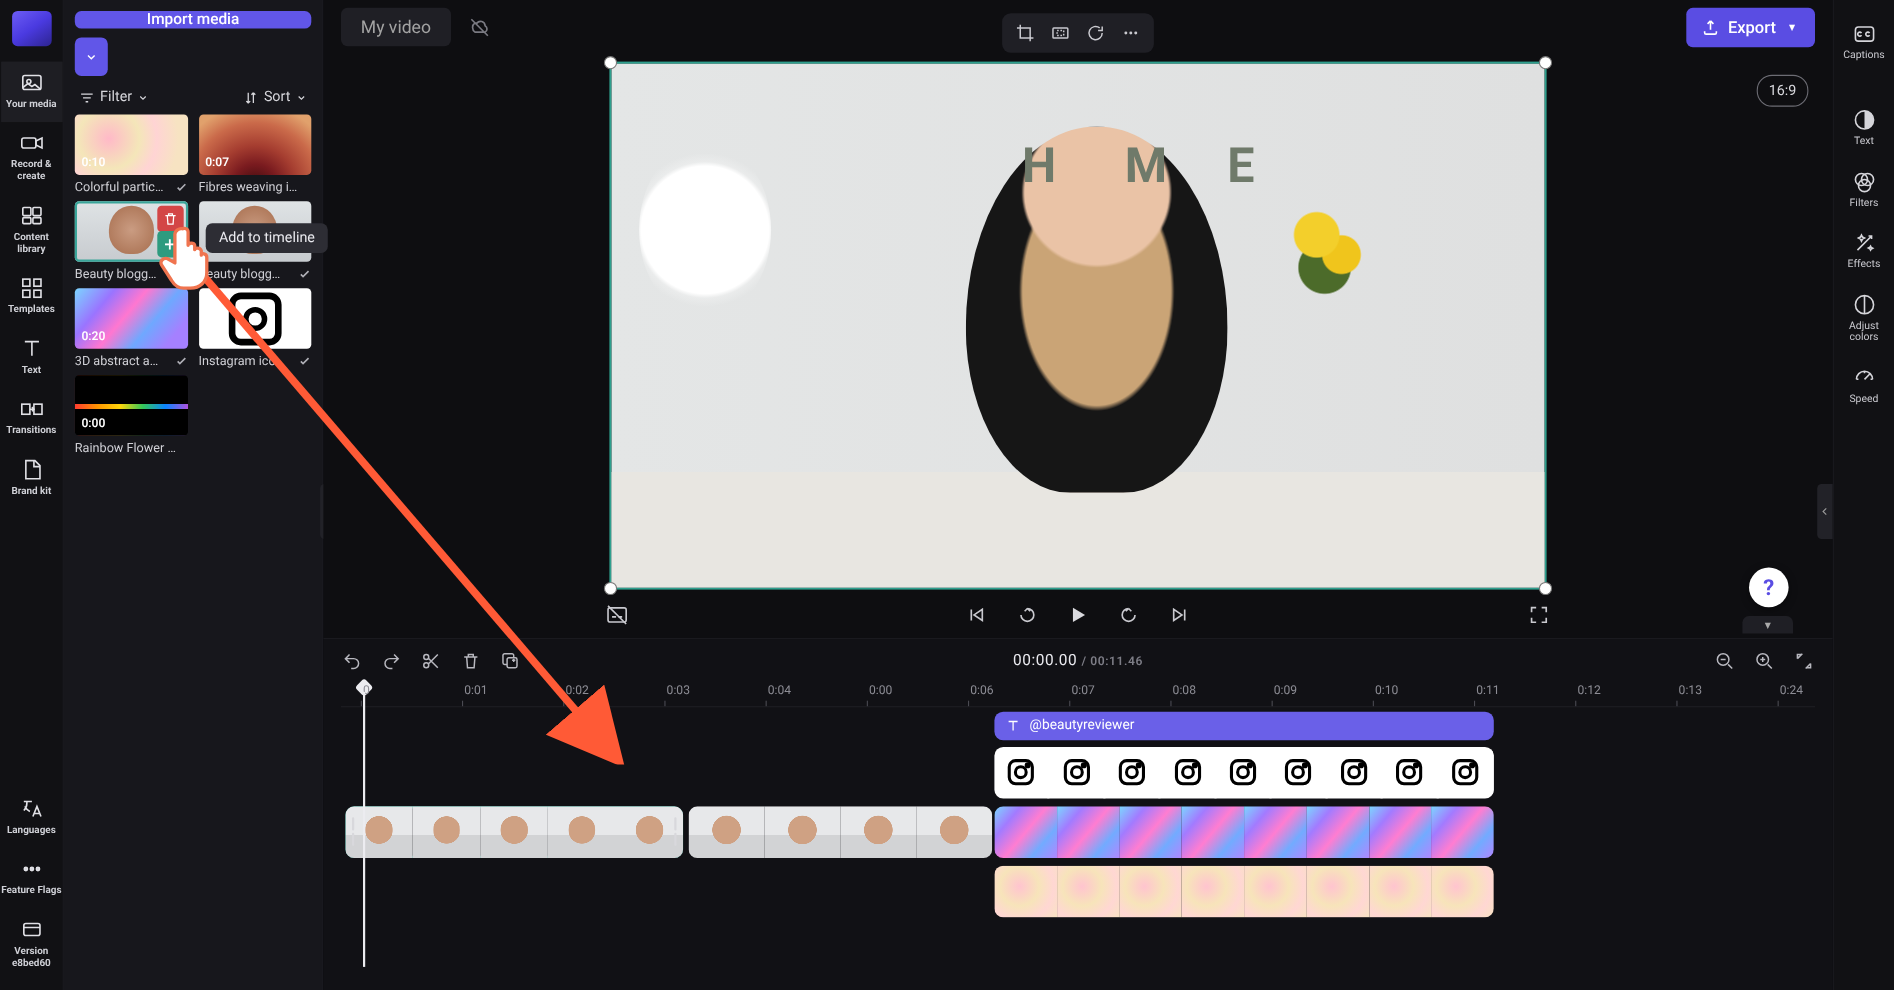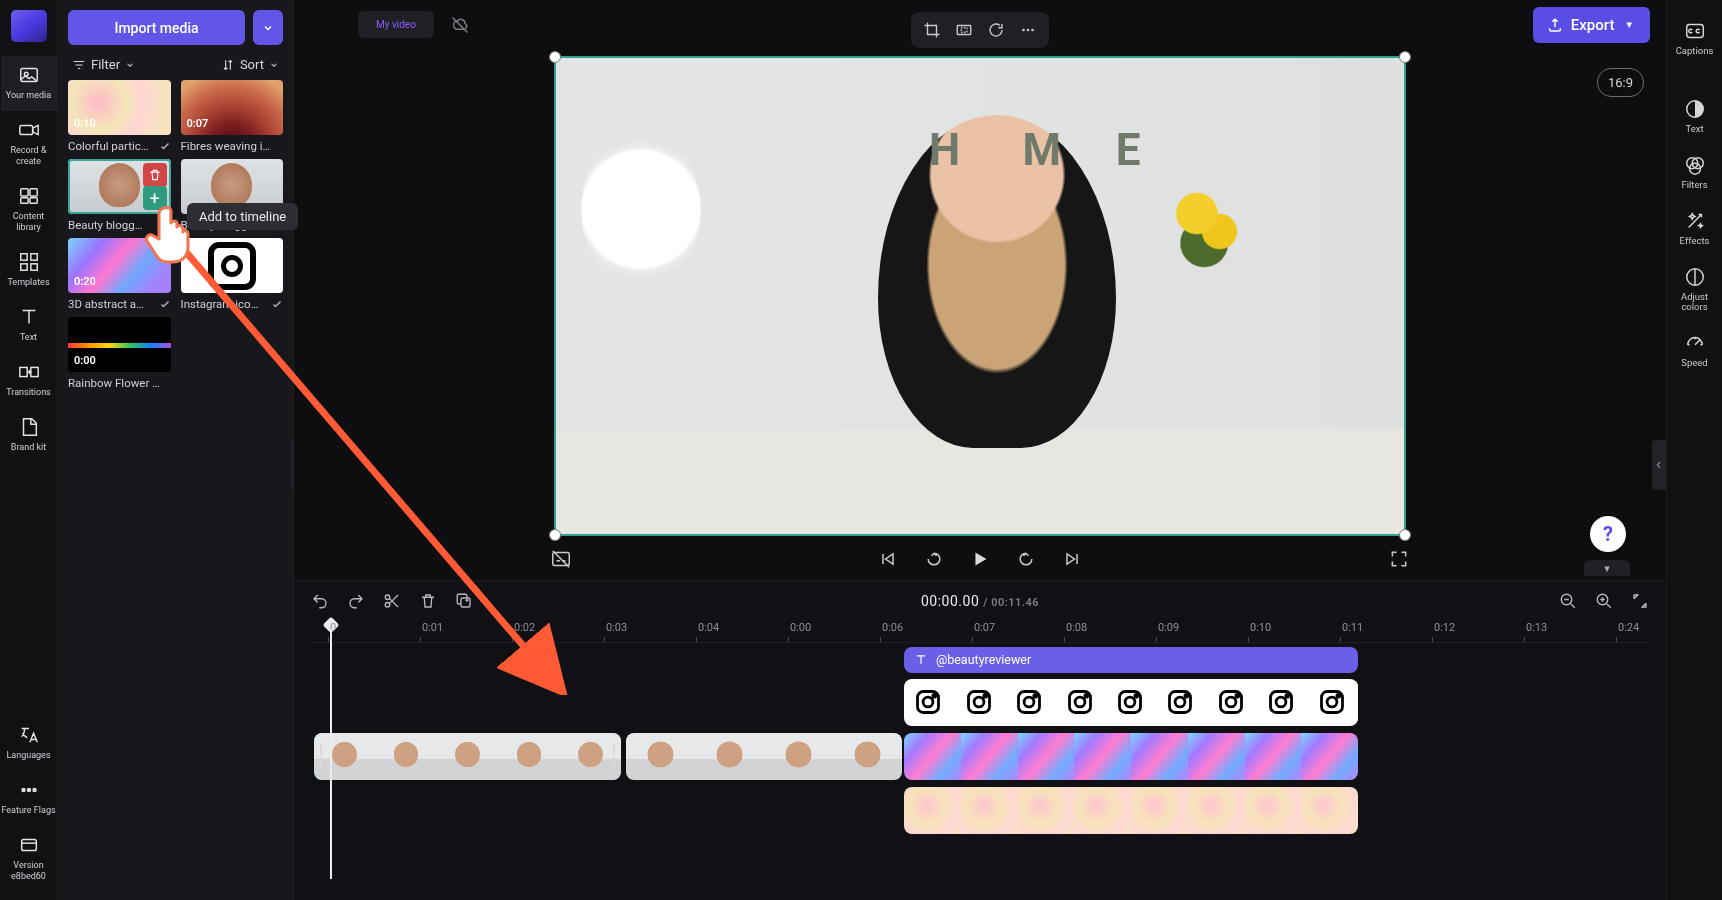--- a/index.html
+++ b/index.html
@@ -4,26 +4,26 @@
 <style>
 * { box-sizing: border-box; margin: 0; padding: 0; font-family: -apple-system, 'Segoe UI', Roboto, Arial, sans-serif; }
 body { background: #0c0c0e; color: #e6e6e7; overflow: hidden; width: 1722px; height: 900px; position: relative;}
 .app { display: flex; height: 900px; width: 1722px;}
 
 .rail-left { width: 58px; background: #111114; display: flex; flex-direction: column; align-items: center; padding-top: 10px; border-right: 1px solid #1d1d22;}
 .rail-left .logo { width:36px; height:32px; background: linear-gradient(145deg,#6d5df5,#4a3ae0,#2d2490); border-radius:5px; margin-bottom:14px;}
 .rail-item { width:56px; display:flex; flex-direction:column; align-items:center; justify-content:center; padding:8px 0 10px; cursor:pointer; color:#cfd0d6;}
 .rail-item.active { background:#1e1e23;}
 .rail-item svg { width:22px; height:22px; stroke:#e1e1e6; fill:none; stroke-width:1.6;}
-.rail-item .lbl { font-size:9px; margin-top:4px; text-align:center; line-height:11px;}
+.rail-item .lbl { font-size:9px; margin-top:4px; text-align:center; line-height:11px;font-weight:bold;}
 .rail-bottom { margin-top:auto; width:100%; display:flex; flex-direction:column; align-items:center; padding-bottom:8px;}
 
 
 .media-panel { width: 236px; background:#17171c; border-right:1px solid #1c1c21; display:flex; flex-direction:column; position:relative;}
-.import-row { display:flex; gap:8px; padding:10px 10px 6px;}
+.import-row { display:flex; gap:8px; padding:10px 10px 6px;flex-direction:column;}
 .import-btn { flex:1; display:flex; justify-content:center; align-items:center; height:35px; background:#6156e8; color:#fff; font-size:14px; border-radius:6px; cursor:pointer; font-weight:500;}
 .import-drop { width:30px;height:35px;background:#6156e8;border-radius:6px;display:flex;align-items:center;justify-content:center;cursor:pointer;}
 .filter-row{display:flex;justify-content:space-between;padding:6px 14px 8px;color:#d7d7dc;font-size:13px;}
 .filter-row span{display:flex;align-items:center;gap:5px;cursor:pointer;}
 .media-grid{padding:0 10px; display:grid; grid-template-columns:1fr 1fr; gap:6px 10px;}
 .clip{display:flex;flex-direction:column;position:relative;}
 .thumb{width:100%;height:55px;border-radius:4px;position:relative;background:#2a2a31;overflow:hidden;}
 .dur{position:absolute;left:6px;bottom:5px;font-size:11px;font-weight:600;color:#fff;}
 .clip-label{display:flex;align-items:center;justify-content:space-between;font-size:11.5px;color:#d0d0d6;margin-top:4px;white-space:nowrap;overflow:hidden;text-overflow:ellipsis;}
 .clip-label .ck{width:12px;height:12px;flex:none;margin-left:4px;}
@@ -41,21 +41,21 @@
 
 .clip.selected .thumb{outline:2px solid #3aa59a;outline-offset:-2px;}
 .trash-btn{position:absolute;top:4px;right:4px;width:24px;height:24px;background:#d34646;border-radius:4px;display:flex;align-items:center;justify-content:center;}
 .add-btn{position:absolute;bottom:4px;right:4px;width:24px;height:24px;background:#2e9b7f;border-radius:4px;display:flex;align-items:center;justify-content:center;color:#fff;font-size:18px;font-weight:400;}
 .tooltip{position:absolute; left:187px; top:203px; background:#2d2d34;color:#e9e9ee;padding:6px 12px;border-radius:6px;font-size:13px;white-space:nowrap;z-index:30;}
 .collapse-handle{position:absolute;right:-12px;top:440px;width:14px;height:50px;background:#222228;border-radius:4px;display:flex;align-items:center;justify-content:center;cursor:pointer;}
 
 
 .center{flex:1;display:flex;flex-direction:column;background:#0e0e11;position:relative;}
 .topbar{height:52px;display:flex;align-items:center;padding:0 16px;gap:14px;}
-.video-title{background:#1f1f25;color:#8b5cf6;font-size:10px;padding:8px 18px;border-radius:6px;margin-left:48px;}
+.video-title{background:#1f1f25;color:#a3a3a3;font-size:16px;padding:8px 18px;border-radius:6px;}
 .sync-ico{width:24px;height:24px;display:flex;align-items:center;justify-content:center;color:#888;}
 .tool-pill{position:absolute;left:50%;top:12px;transform:translateX(-50%);background:#1f1f25;border-radius:8px;height:36px;display:flex;align-items:center;padding:0 6px;gap:2px;}
 .tool-pill .tp{width:30px;height:30px;display:flex;align-items:center;justify-content:center;border-radius:5px;cursor:pointer;color:#c9c9cf;}
 .export-btn{margin-left:auto;background:#5a4de3;color:#fff;height:36px;border-radius:6px;padding:0 18px 0 14px;display:flex;align-items:center;gap:8px;font-size:15px;font-weight:500;cursor:pointer;}
 .export-btn .chev{margin-left:4px;font-size:11px;}
 
 .stage{flex:1;display:flex;align-items:center;justify-content:center;position:relative;padding:6px 0 2px;}
 .canvas{width:852px;height:480px;position:relative;border:2px solid #2fa08e;}
 .canvas-fill{position:absolute;inset:0;background:
   linear-gradient(to top, #e8e6e1 0%, #e8e6e1 22%, transparent 22%),

